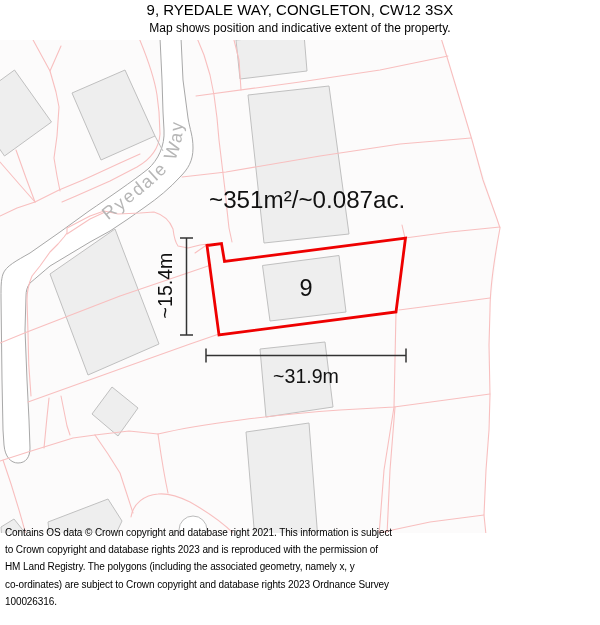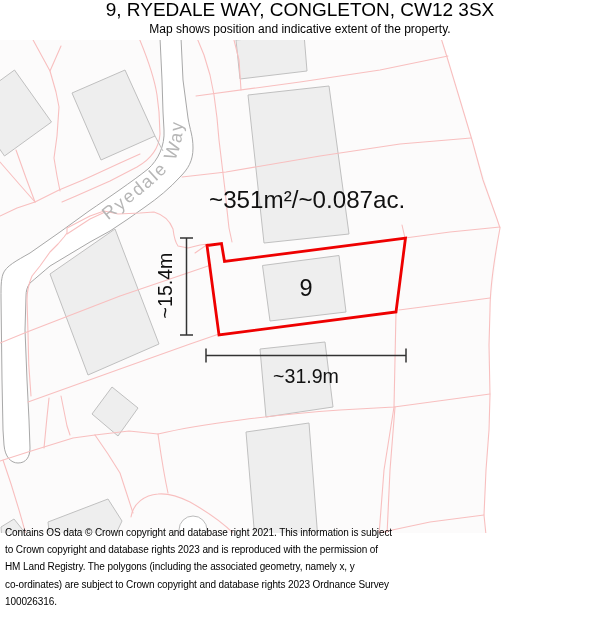--- a/index.html
+++ b/index.html
@@ -4,21 +4,21 @@
 <style>
   html,body{margin:0;padding:0;background:#fff;}
   body{width:600px;height:625px;font-family:"Liberation Sans",sans-serif;overflow:hidden;position:relative;}
   .title{position:absolute;top:1px;left:0;width:600px;text-align:center;font-size:13.5px;line-height:17px;color:#000;}
   .footer{position:absolute;top:524px;left:5px;width:594px;font-size:10px;line-height:17.2px;color:#000;letter-spacing:-0.1px;}
   svg{position:absolute;top:40px;left:0;}
 </style>
 </head>
 <body>
 
-<div class="title"><span style="font-size:19px">9, RYEDALE WAY, CONGLETON, CW12 3SX</span><br><span style="font-size:12px">Map shows position and indicative extent of the property.</span></div>
+<div class="title"><span style="font-size:15px">9, RYEDALE WAY, CONGLETON, CW12 3SX</span><br><span style="font-size:12px">Map shows position and indicative extent of the property.</span></div>
 
 <svg width="600" height="493" viewBox="0 40 600 493">
 
   <rect x="0" y="40" width="600" height="493" fill="#ffffff"></rect>
 
   <path d="M0,40 L441,40 L447,57 L472,140 L500,228 L490,310 L490,395 L484,515 L486,533 L0,533 Z" fill="#fcfbfb"></path>
 
   <path d="M160,38 L162,80 L163,112 L164,130 C165,146 158,160 148,169 C133,181 108,198 89,211 L60,232 L30,253 C16,261 6,266 3,274 C1,280 1,287 1,297 L2,380 L3,430 L4,445 C5,457 11,463 18,463 C26,463 30,457 30,448 L29,420 L27,380 L25,330 L26,296 C26,291 27,287 30,283 C36,278 44,271 50,266 L70,254 L90,242 L110,231 L128,219 L145,207 C158,198 170,188 180,177 C188,169 193,161 193,148 C193,136 190,130 188,118 L183,80 L181,38 Z" fill="#ffffff" stroke="#a8a8a8" stroke-width="1"></path>
 
   <g fill="#eeeeee" stroke="#c0c0c0" stroke-width="1">

